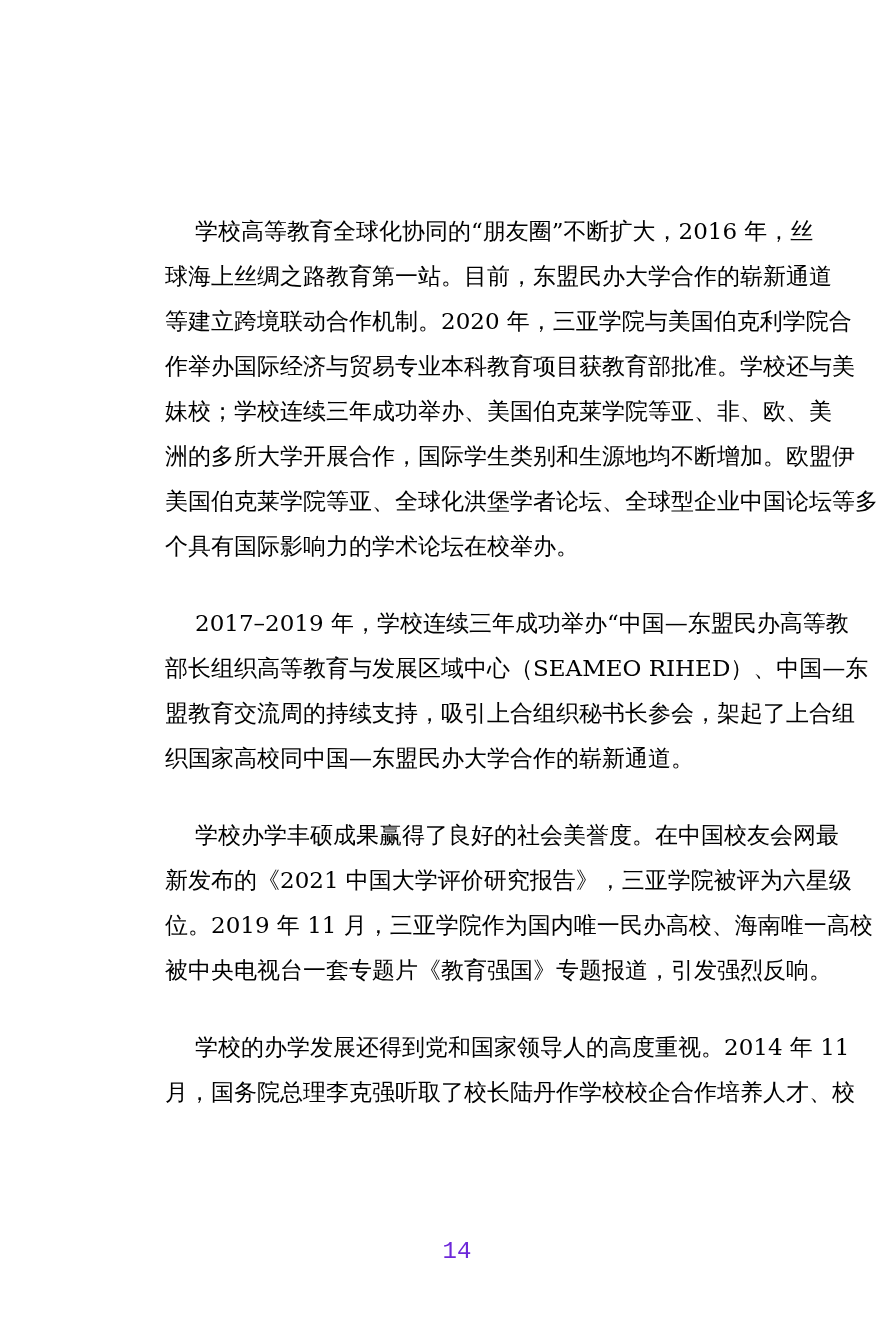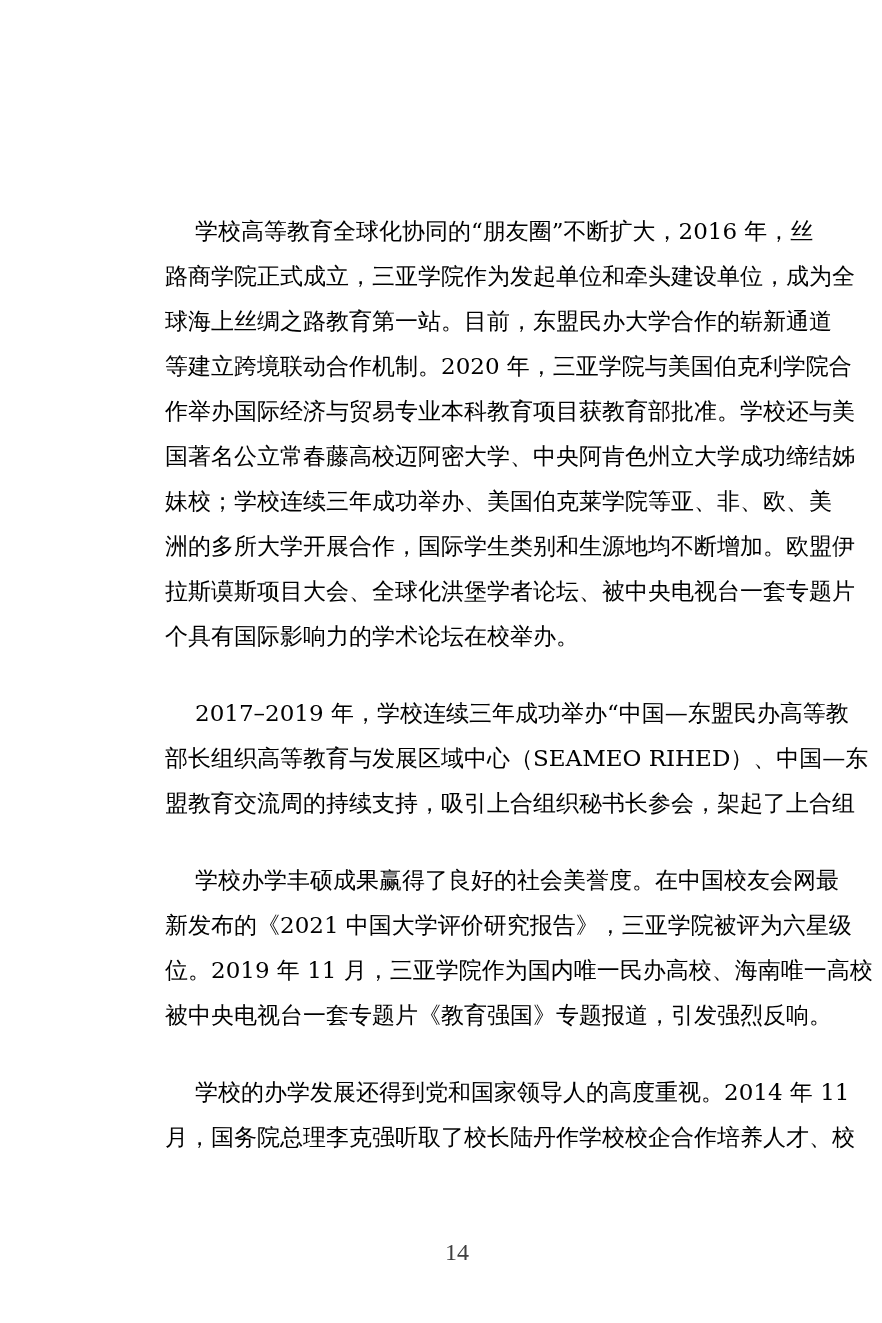--- a/index.html
+++ b/index.html
@@ -46,47 +46,46 @@
   .footer {
     position: absolute;
     left: 0;
     top: 1202px;
     width: 882px;
     text-align: center;
   }
   .page-number {
     font-size: 24px;
     line-height: 36px;
-    color: #404040;
-    font-family: Liberation Serif, serif;
+    color: #6d28d9;
+    font-family: Liberation Mono, monospace;
   }
 </style>
 </head>
 <body>
 
 <div class="page">
 
   <div class="content">
     <div id="paragraphs">
         <div class="paragraph">
           <div class="line indent">学校高等教育全球化协同的“朋友圈”不断扩大，2016 年，丝</div>
-          <div class="line">路商学院正式成立，三亚学院作为发起单位和牵头建设单位，成为全</div>
           <div class="line">球海上丝绸之路教育第一站。目前，东盟民办大学合作的崭新通道</div>
           <div class="line">等建立跨境联动合作机制。2020 年，三亚学院与美国伯克利学院合</div>
           <div class="line">作举办国际经济与贸易专业本科教育项目获教育部批准。学校还与美</div>
-          <div class="line">国著名公立常春藤高校迈阿密大学、中央阿肯色州立大学成功缔结姊</div>
           <div class="line">妹校；学校连续三年成功举办、美国伯克莱学院等亚、非、欧、美</div>
           <div class="line">洲的多所大学开展合作，国际学生类别和生源地均不断增加。欧盟伊</div>
-          <div class="line">拉斯谟斯项目大会、全球化洪堡学者论坛、被中央电视台一套专题片</div>
+          <div class="line">美国伯克莱学院等亚、全球化洪堡学者论坛、全球型企业中国论坛等多</div>
           <div class="line flush">个具有国际影响力的学术论坛在校举办。</div>
         </div>
         <div class="paragraph">
           <div class="line indent">2017–2019 年，学校连续三年成功举办“中国—东盟民办高等教</div>
           <div class="line">部长组织高等教育与发展区域中心（SEAMEO RIHED）、中国—东</div>
           <div class="line">盟教育交流周的持续支持，吸引上合组织秘书长参会，架起了上合组</div>
+          <div class="line flush">织国家高校同中国—东盟民办大学合作的崭新通道。</div>
         </div>
         <div class="paragraph">
           <div class="line indent">学校办学丰硕成果赢得了良好的社会美誉度。在中国校友会网最</div>
           <div class="line">新发布的《2021 中国大学评价研究报告》，三亚学院被评为六星级</div>
           <div class="line">位。2019 年 11 月，三亚学院作为国内唯一民办高校、海南唯一高校</div>
           <div class="line flush">被中央电视台一套专题片《教育强国》专题报道，引发强烈反响。</div>
         </div>
         <div class="paragraph">
           <div class="line indent">学校的办学发展还得到党和国家领导人的高度重视。2014 年 11</div>
           <div class="line">月，国务院总理李克强听取了校长陆丹作学校校企合作培养人才、校</div>

